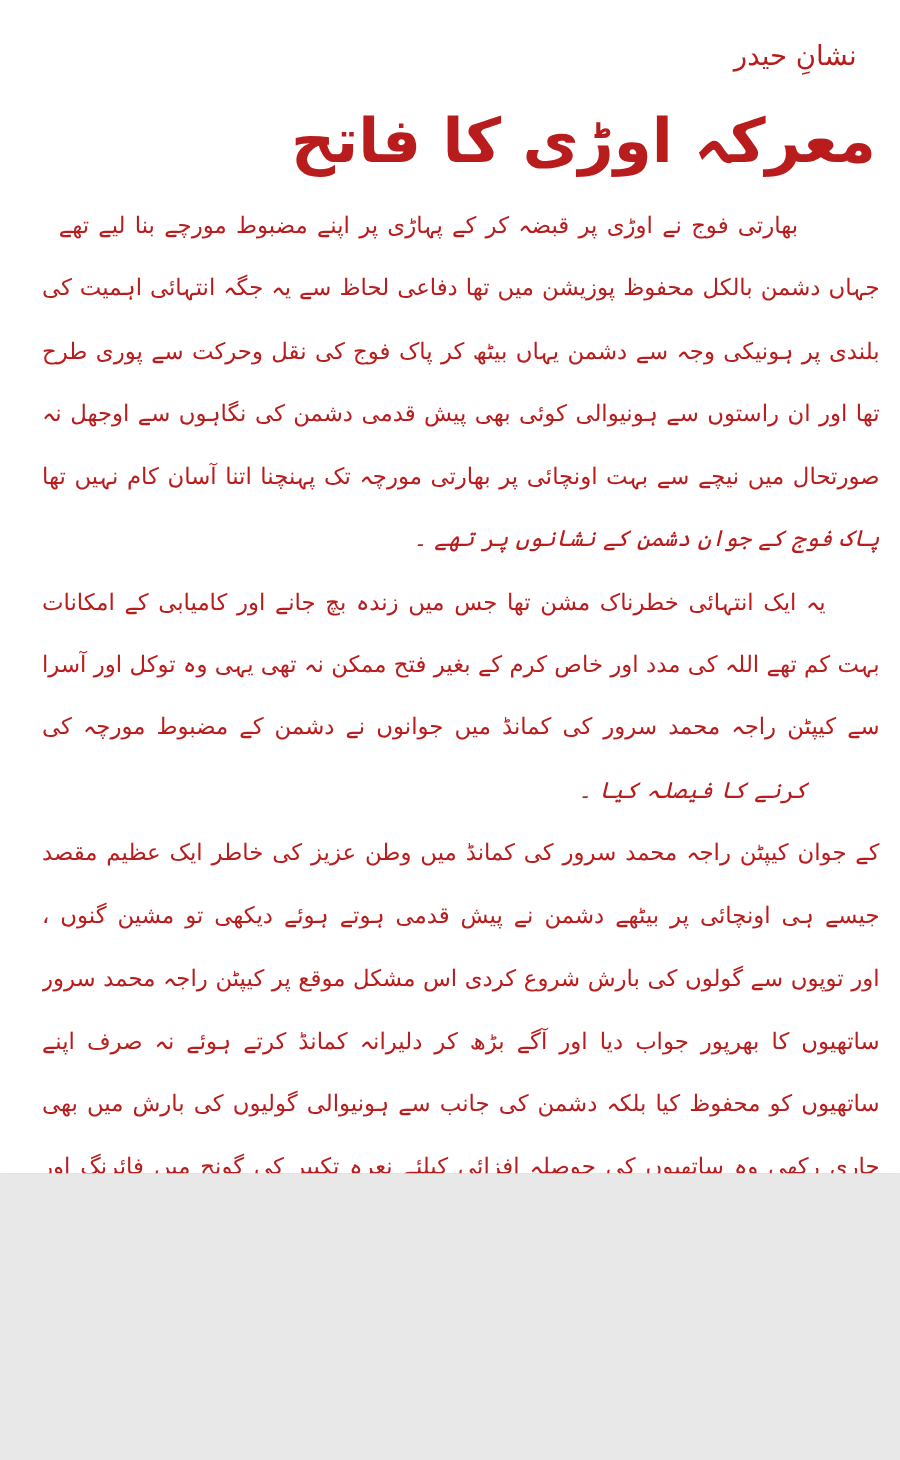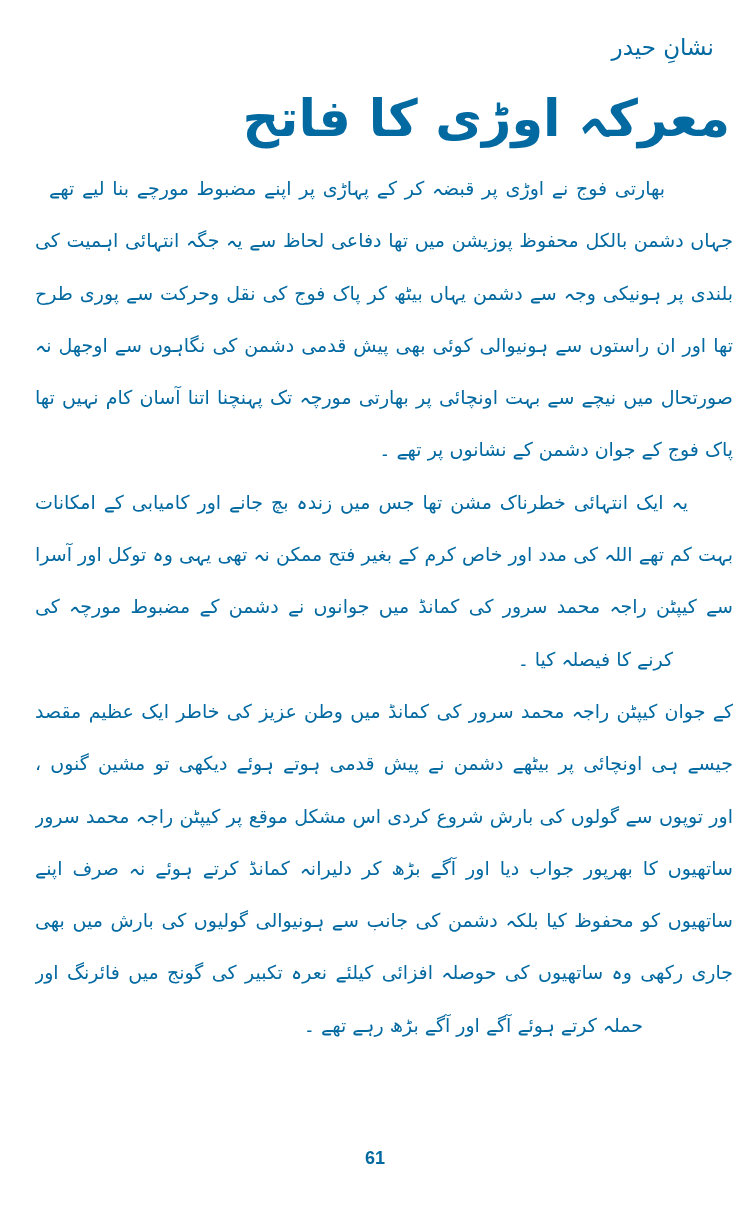--- a/index.html
+++ b/index.html
@@ -1,21 +1,21 @@
 <!DOCTYPE html>
 <html lang="ur"><head>
 <meta charset="utf-8">
 <style>
   html,body{margin:0;padding:0;background:#e8e8e8;}
   .page{
     position:relative;
-    width:750px;height:1217px;
+    width:750px;height:978px;
     margin:0 auto;
     background:#ffffff;
-    color:#0369a1;
+    color:#b91c1c;
     font-family:"DejaVu Sans",sans-serif;
     overflow:hidden;
     box-shadow:0 0 4px rgba(0,0,0,.25);
   }
   .running-header{
     position:absolute;top:30px;right:36px;
     font-size:23px;line-height:34px;
     direction:rtl;white-space:nowrap;
   }
   .chapter-title{
@@ -33,21 +33,21 @@
     font-size:19px;
     text-align:justify;
     text-align-last:justify;
     overflow:hidden;
     white-space:normal;
   }
   
   .line.first{padding-right:68px;margin-left:14px;}
   .line.first-sm{padding-right:45px;}
   
-  .line.last{text-align-last:right;}
+  .line.last{text-align-last:right;font-style:italic;}
   .line.ind-60{padding-right:60px;}
   .line.ind-90{padding-right:90px;}
   .page-number{
     position:absolute;top:1148px;left:0;right:0;
     text-align:center;
     font-family:"Liberation Sans","DejaVu Sans",sans-serif;
     font-weight:bold;font-size:18px;
   }
 </style>
 </head>

